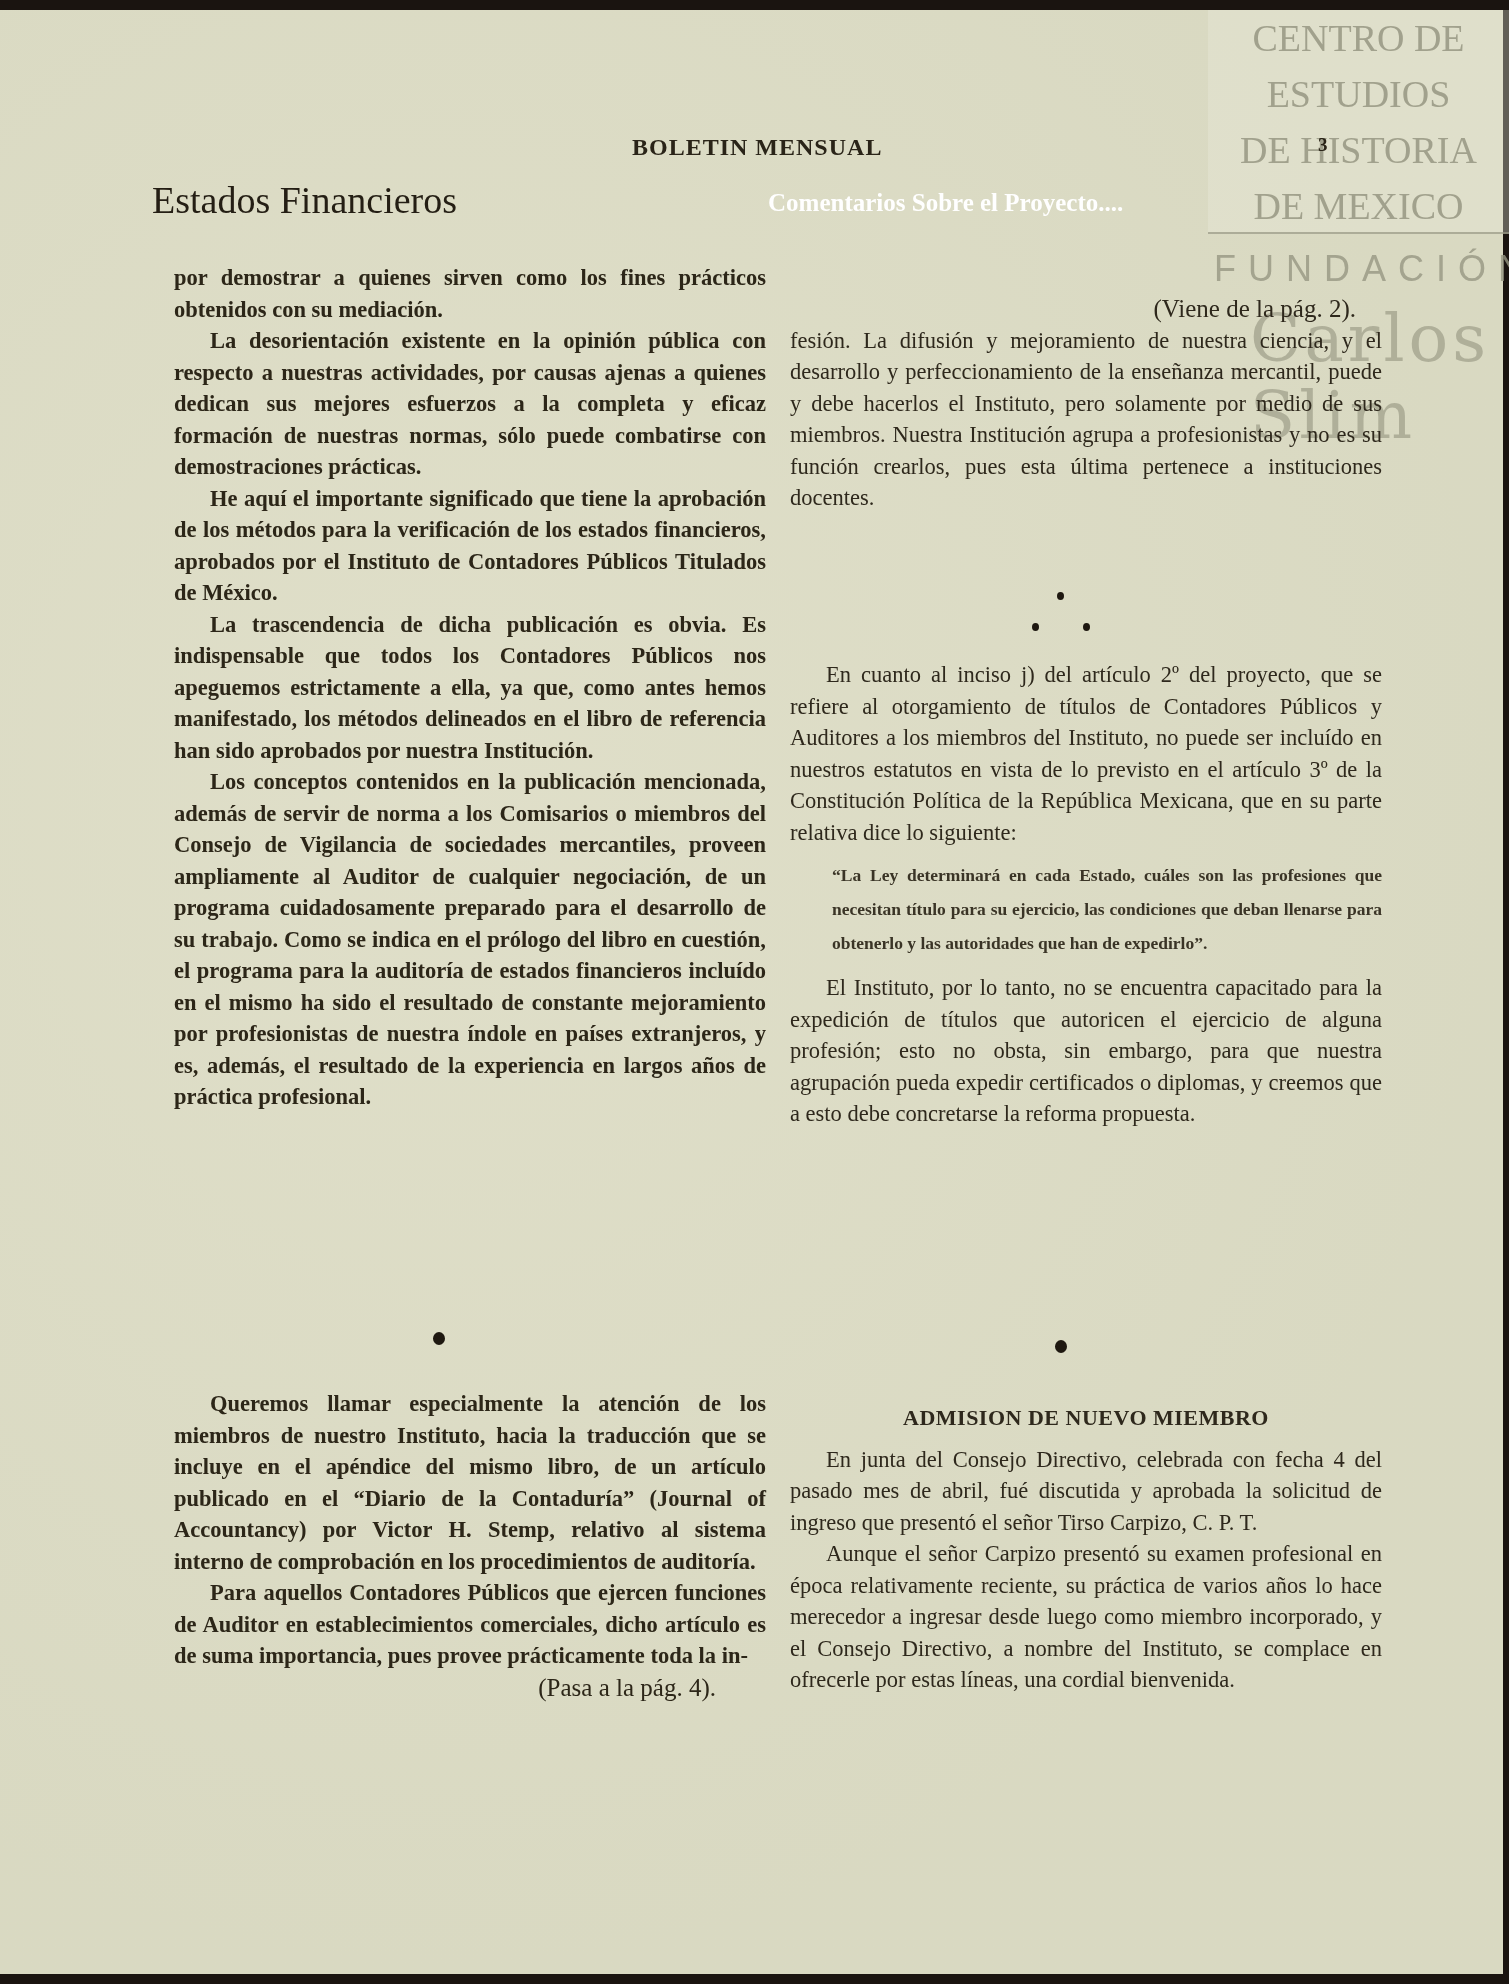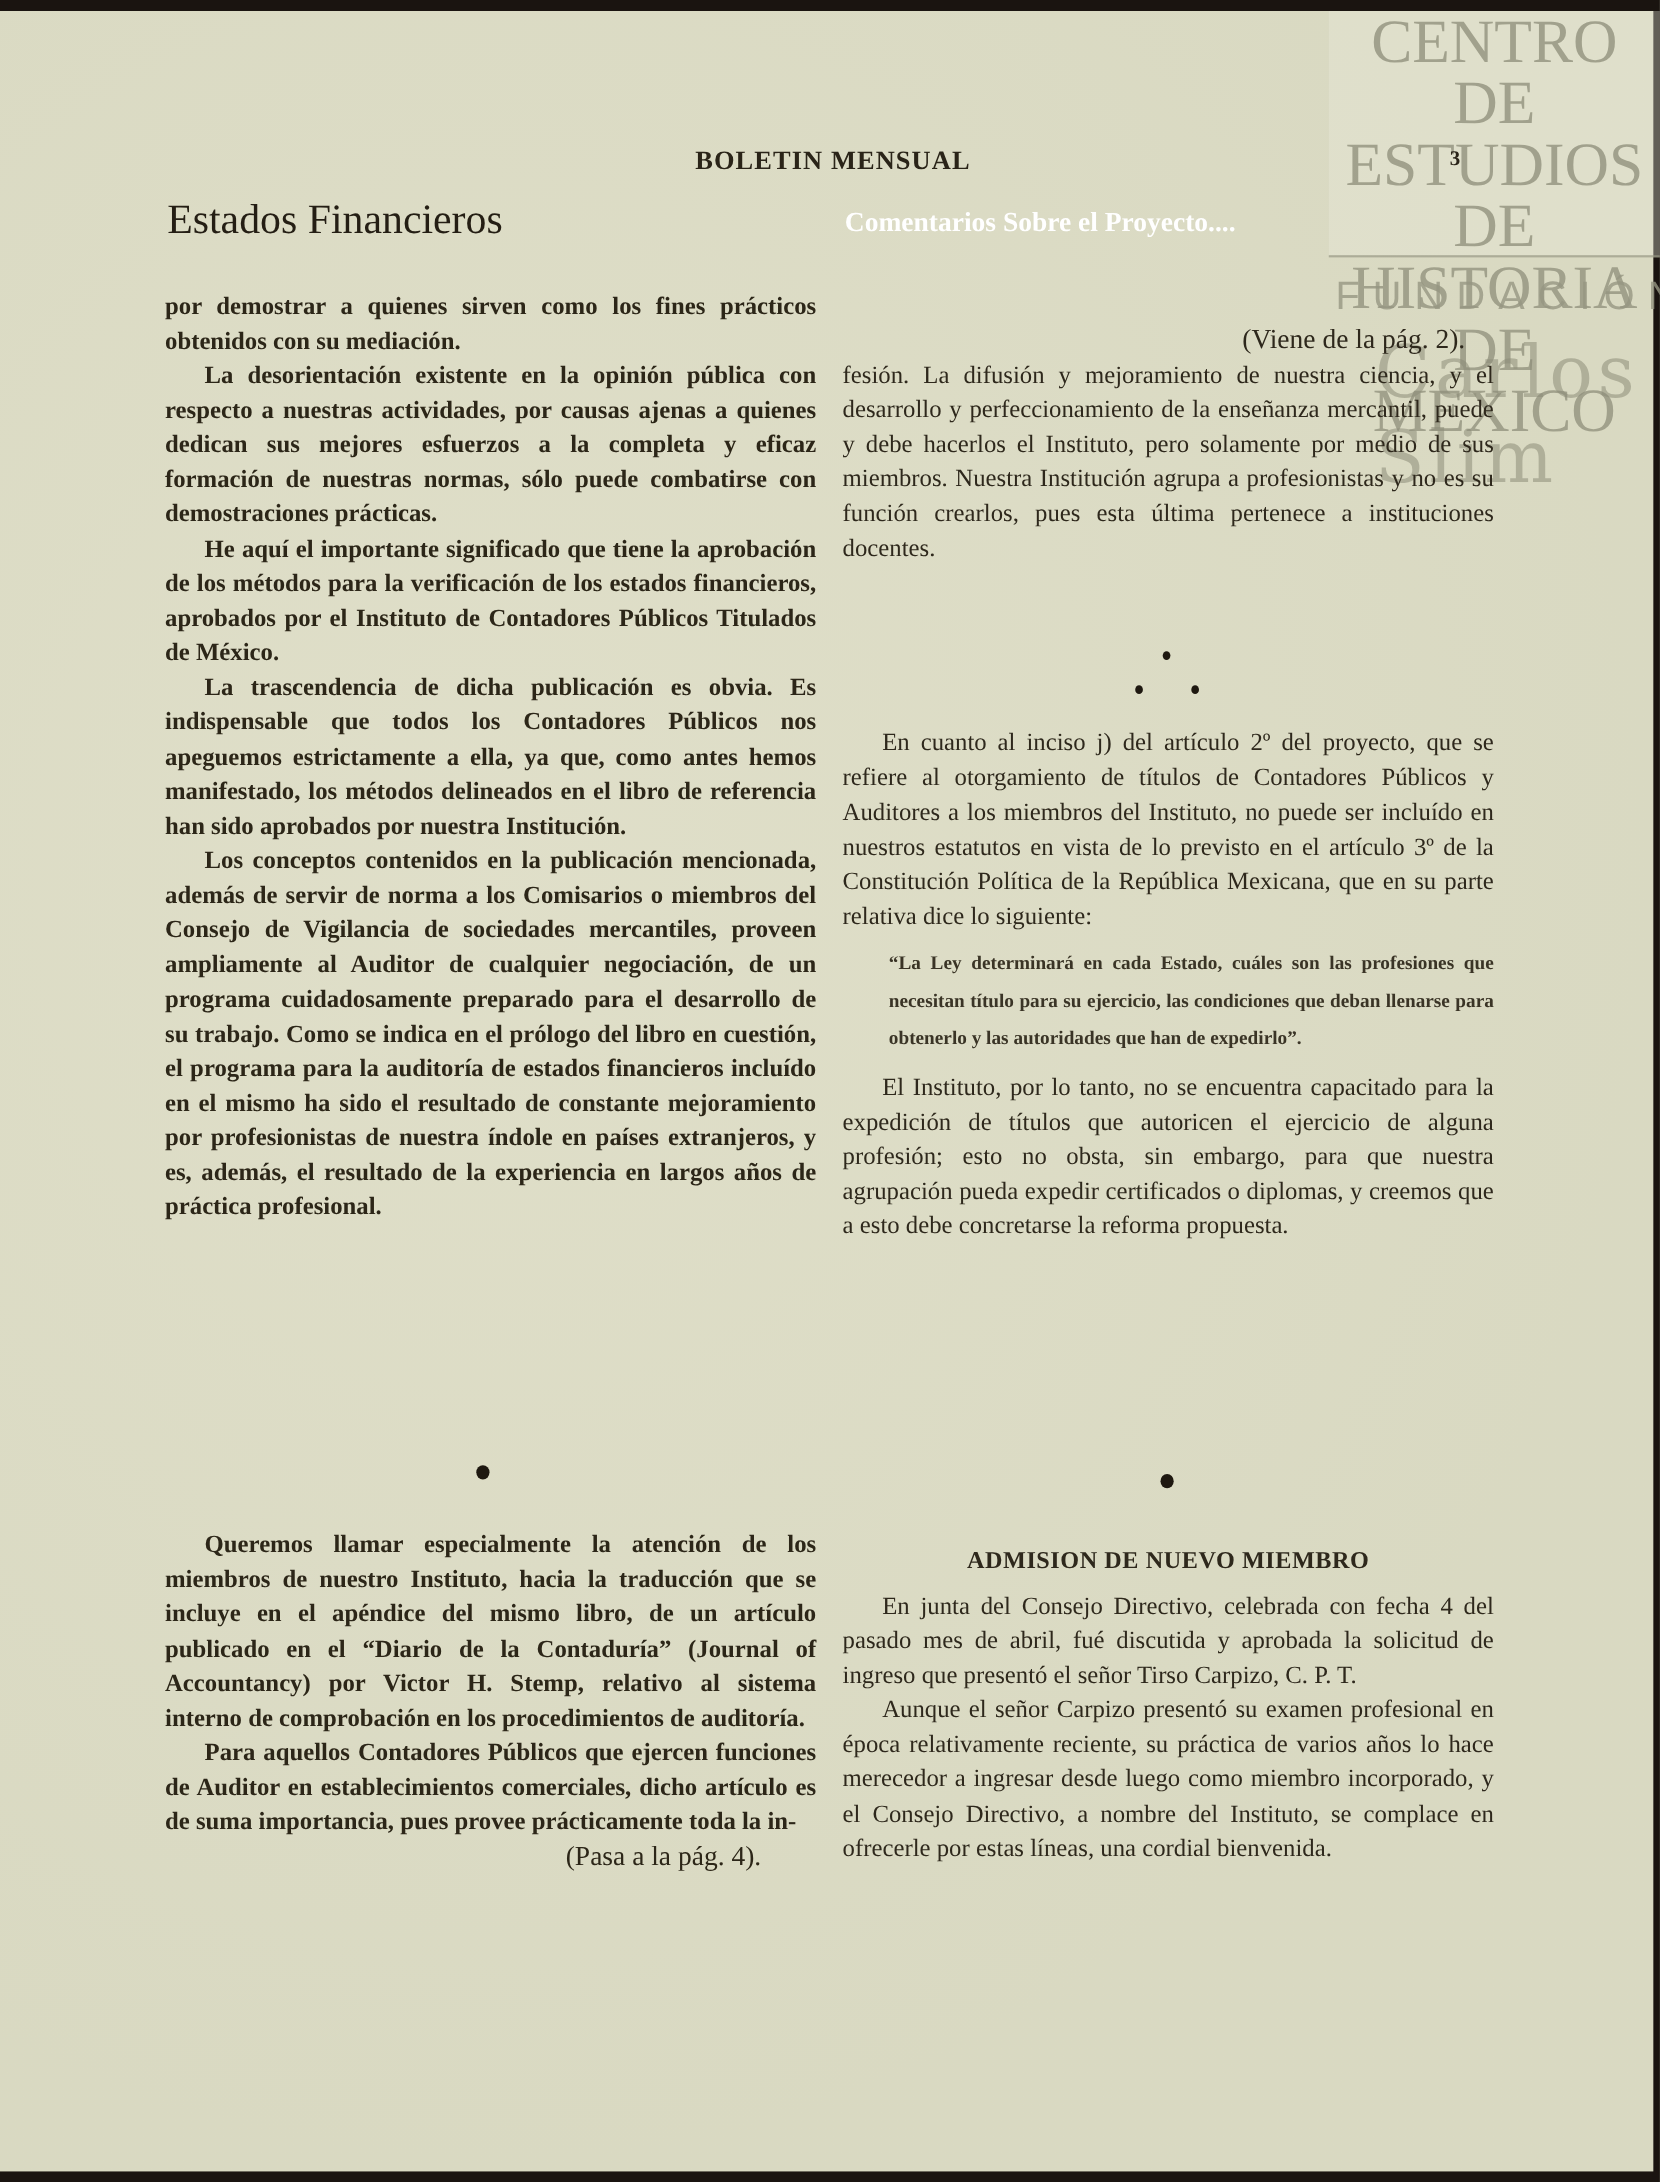--- a/index.html
+++ b/index.html
@@ -24,21 +24,21 @@
   }
   .title-left {
     position: absolute; top: 178px; left: 152px;
     font-weight: normal; font-size: 38px; color: #241e14;
   }
   .title-right {
     position: absolute; top: 186px; left: 768px; width: 400px;
     font-weight: bold; font-size: 25px; line-height: 34px; color: #ffffff;
   }
   .col {
-    position: absolute; font-size: 22.5px; line-height: 31.5px; text-align: justify;
+    position: absolute; font-size: 22.5px; line-height: 31.5px; text-align: justify; margin-left: 24px;
   }
   .col p { margin: 0; text-indent: 36px; }
   .col p.noind { text-indent: 0; }
   .col-left { left: 150px; width: 592px; font-weight: bold; color: #2c2618; }
   .col-right { left: 766px; width: 592px; color: #2e281c; }
   .cont-note { text-align: right; font-size: 25px; }
   .quote {
     margin: 10px 0 12px 42px !important; font-size: 17.5px; line-height: 34px;
     text-indent: 0 !important; font-weight: bold; color: #3a3426;
   }
@@ -47,21 +47,21 @@
   }
   .star { position: absolute; width: 7px; height: 8px; border-radius: 50%; background: #1e1810; }
   .section-head {
     font-weight: bold; font-size: 22px; letter-spacing: 0.5px; text-align: center;
     margin: 0 0 10px 0;
   }
   .wm {
     position: absolute; left: 1208px; top: 10px; width: 301px; height: 224px;
     background: rgba(235,235,222,0.35);
     font-family: "Liberation Serif", serif; color: rgba(150,150,130,0.85);
-    text-align: center; font-size: 56px; line-height: 56px;
+    text-align: center; font-size: 38px; line-height: 56px;
   }
   .wm-line { position: absolute; left: 1208px; top: 232px; width: 301px; height: 2px; background: rgba(150,150,130,0.7); }
   .wm-fund {
     position: absolute; left: 1214px; top: 248px; font-family: "Liberation Sans", sans-serif;
     font-size: 36px; letter-spacing: 12px; color: rgba(150,150,130,0.8);
   }
   .wm-sig {
     position: absolute; left: 1250px; top: 300px; font-family: "DejaVu Serif", serif;
     font-size: 66px; color: rgba(140,140,120,0.55); letter-spacing: 4px;
   }

